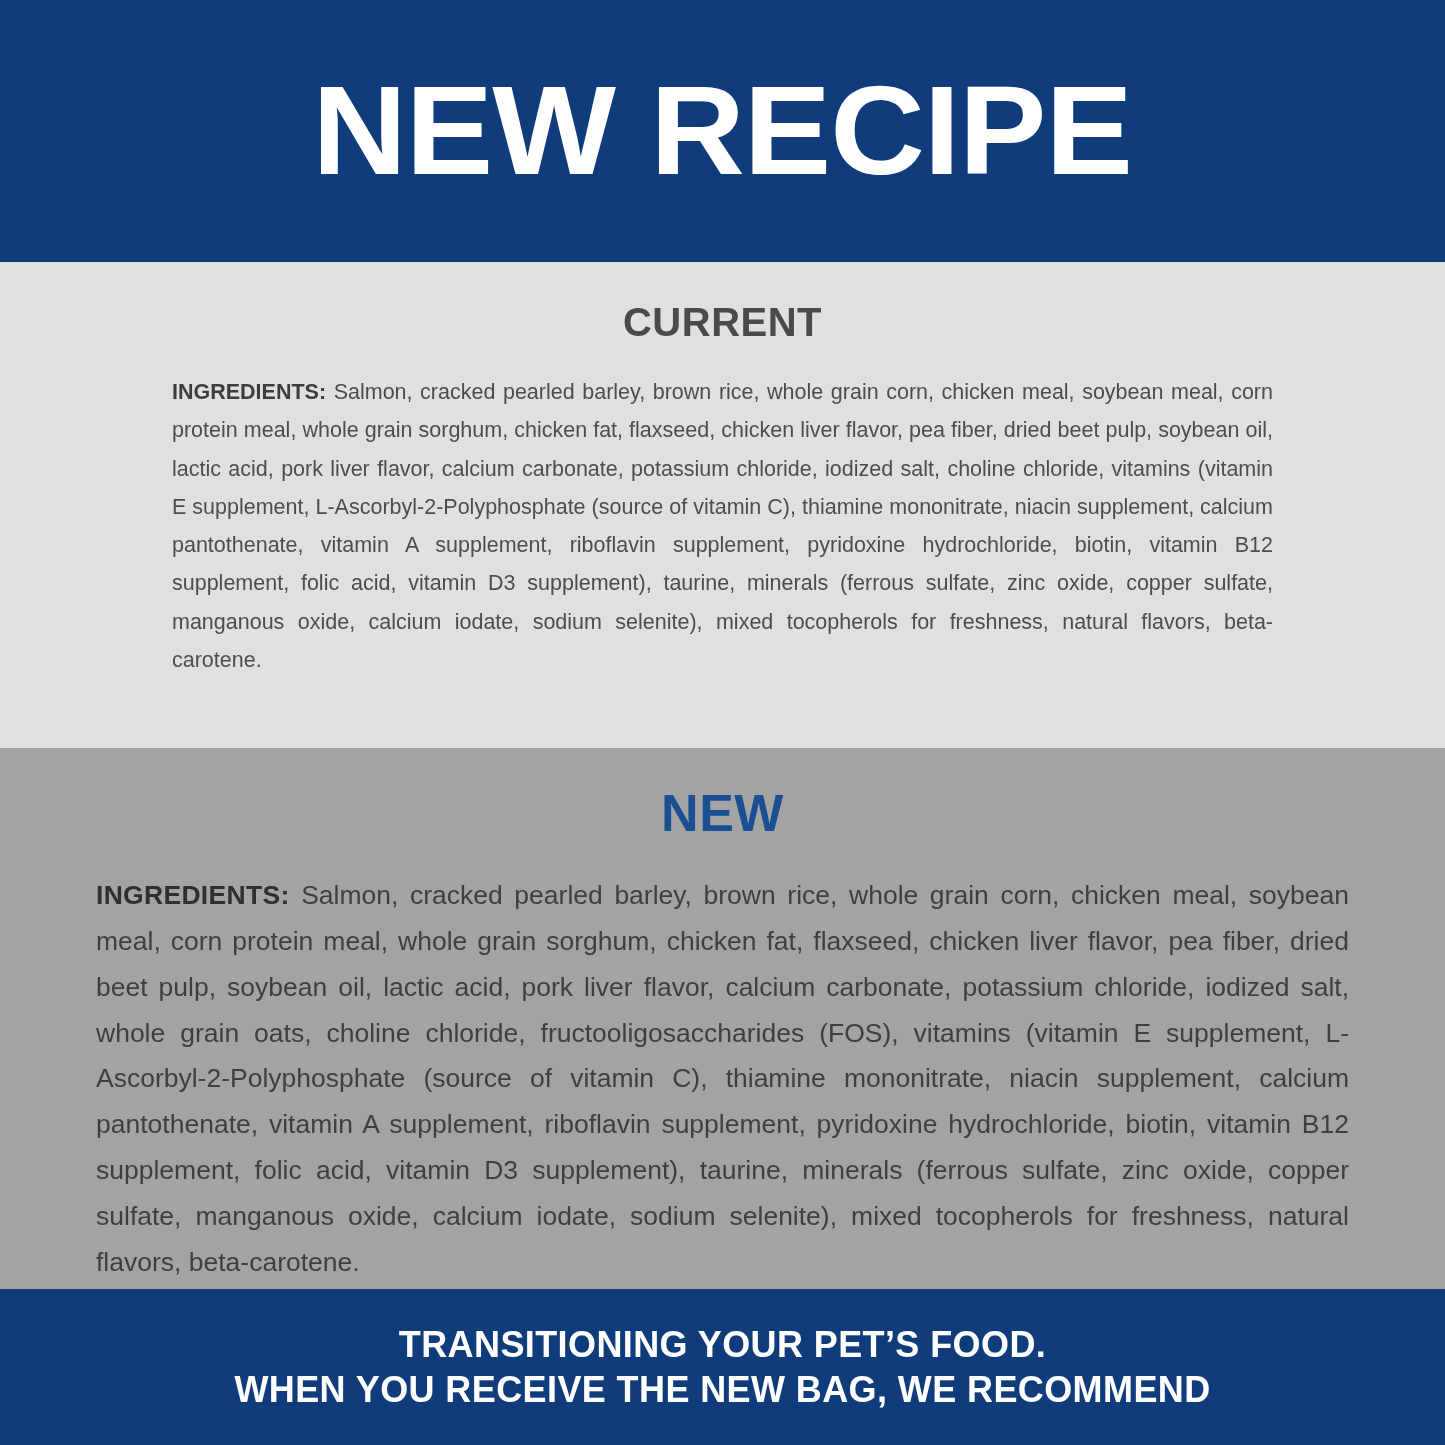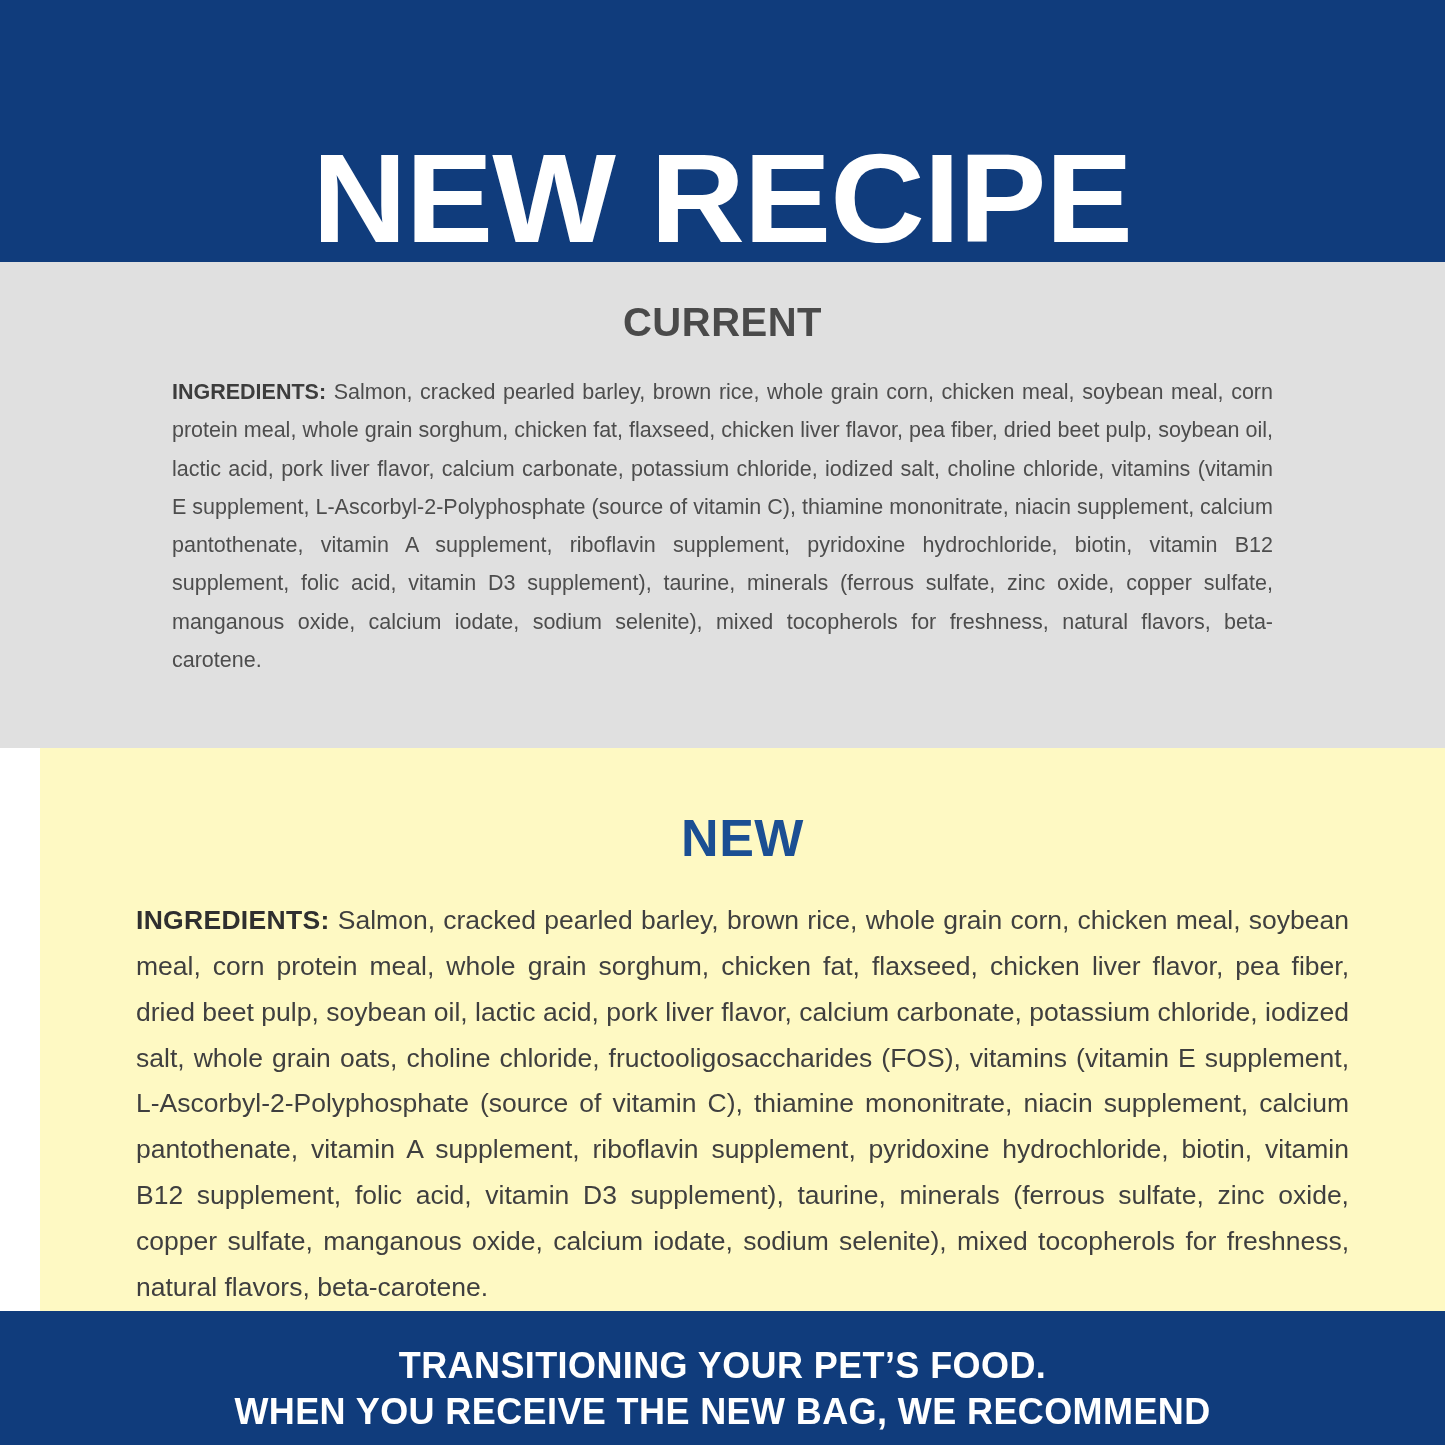--- a/index.html
+++ b/index.html
@@ -21,21 +21,21 @@
     display: flex;
     flex-direction: column;
     overflow: hidden;
   }
 
   
   .header-banner {
     background: #103c7c;
     height: 262px;
     display: flex;
-    align-items: flex-end;
+    align-items: center;
     justify-content: center;
     flex: 0 0 auto;
   }
   .header-title {
     color: #ffffff;
     font-size: 126px;
     line-height: 1;
     font-weight: 700;
     letter-spacing: -1px;
     text-align: center;
@@ -67,25 +67,24 @@
     text-justify: inter-word;
     margin: 0;
   }
   .current-body .label {
     font-weight: 700;
     color: #3d3d3d;
   }
 
   
   .new-section {
-    background: #fef9c3;
+    background: #a3a3a3;
     flex: 1 1 auto;
-    padding: 60px 96px 0 96px;
+    padding: 35px 96px 0 96px;
     box-sizing: border-box;
-    margin-left: 40px;
   }
   .new-heading {
     text-align: center;
     color: #1b4f93;
     font-size: 52px;
     font-weight: 700;
     letter-spacing: 0.5px;
     margin: 0 0 30px 0;
   }
   .new-body {

